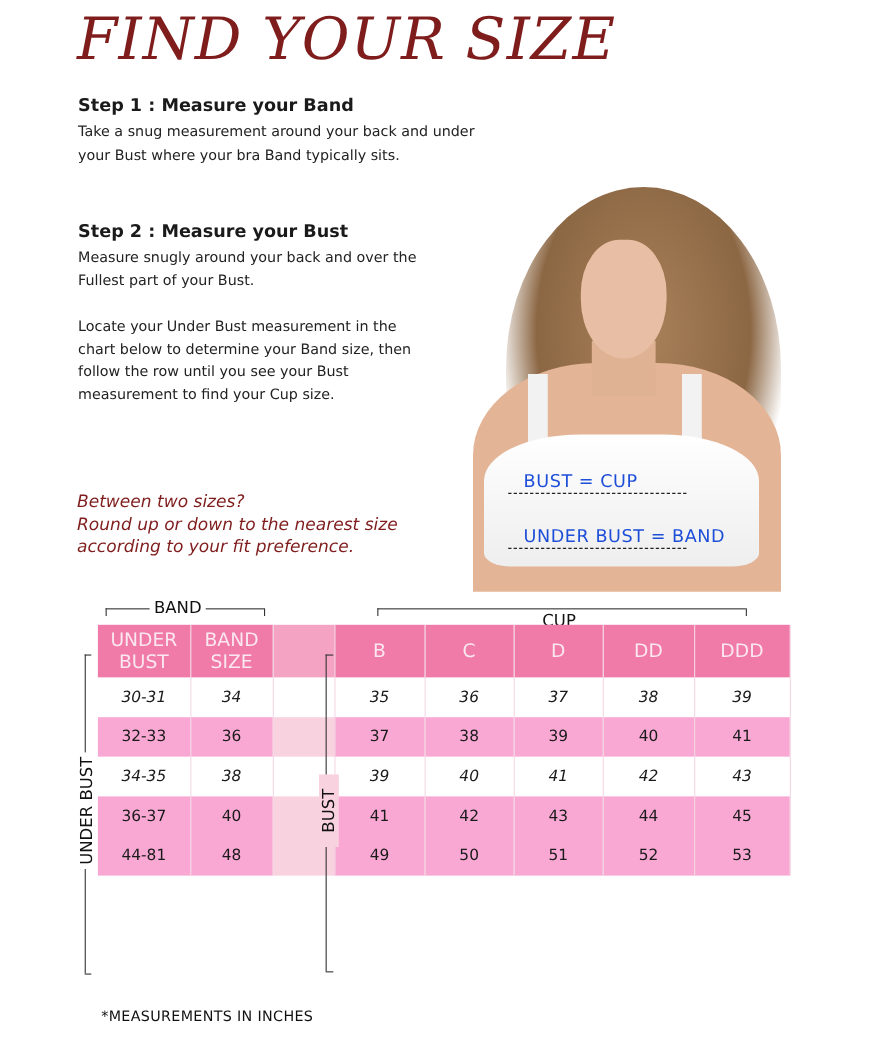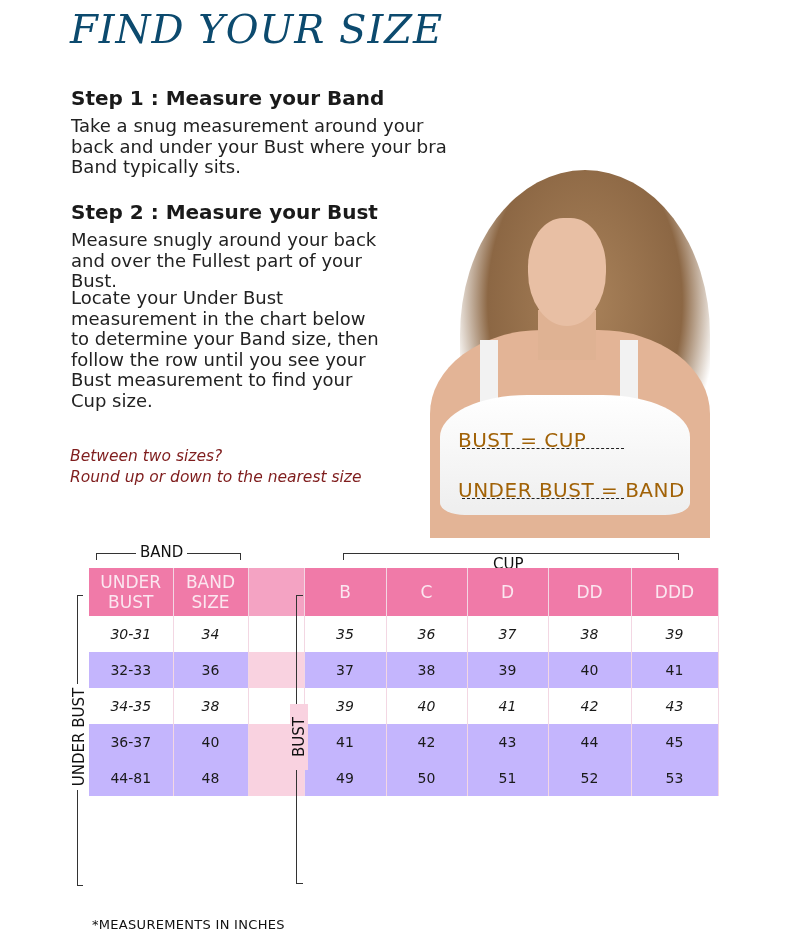--- a/index.html
+++ b/index.html
@@ -1,50 +1,50 @@
 <!DOCTYPE html>
 <html><head>
 <meta charset="utf-8">
 <style>
   html, body { margin: 0; padding: 0; background: #ffffff; }
   body { width: 800px; height: 950px; position: relative; overflow: hidden; font-family: "DejaVu Sans", sans-serif; color: #1a1a1a; }
 
-  .title { position: absolute; left: 70px; top: 6px; font-family: "DejaVu Serif", serif; font-style: italic; font-size: 40px; letter-spacing: 1px; color: #0c4a6e; margin: 0; font-weight: normal; }
+  .title { position: absolute; left: 70px; top: 6px; font-family: "DejaVu Serif", serif; font-style: italic; font-size: 53px; letter-spacing: 1px; color: #7f1d1d; margin: 0; font-weight: normal; }
 
   .step { position: absolute; left: 71px; width: 380px; }
-  .step h2 { margin: 0 0 6px 0; font-size: 20px; font-weight: bold; color: #1a1a1a; }
-  .step p { margin: 0; font-size: 18px; line-height: 20.5px; color: #222; }
+  .step h2 { margin: 0 0 6px 0; font-size: 16px; font-weight: bold; color: #1a1a1a; }
+  .step p { margin: 0; font-size: 13px; line-height: 20.5px; color: #222; }
   #step1 { top: 86px; }
   #step2 { top: 200px; }
   #step3 { top: 288px; }
   .note { position: absolute; left: 70px; top: 446px; font-style: italic; font-size: 15.5px; line-height: 20.5px; color: #7f1d1d; margin: 0; }
 
   
   .photo { position: absolute; left: 420px; top: 170px; width: 305px; height: 368px; overflow: hidden; }
   .hair { position: absolute; left: 40px; top: 0; width: 250px; height: 330px; background: radial-gradient(ellipse at 50% 40%, #a9825a 0%, #8c6744 55%, rgba(140,103,68,0) 75%); border-radius: 50% 50% 40% 40%; }
   .face { position: absolute; left: 108px; top: 48px; width: 78px; height: 108px; background: #e8bfa4; border-radius: 45% 45% 50% 50%; }
   .neck { position: absolute; left: 118px; top: 140px; width: 58px; height: 50px; background: #dfb293; }
   .torso { position: absolute; left: 10px; top: 160px; width: 280px; height: 210px; background: #e3b496; border-radius: 40% 40% 0 0; }
   .bra { position: absolute; left: 20px; top: 225px; width: 250px; height: 120px; background: linear-gradient(#ffffff, #eeeeee); border-radius: 35% 35% 10% 10%; }
   .strap { position: absolute; top: 170px; width: 18px; height: 80px; background: #f2f2f2; }
   .strap.l { left: 60px; } .strap.r { left: 200px; }
-  .photo-label { position: absolute; left: 38px; font-size: 20px; color: #a16207; letter-spacing: 0.5px; }
+  .photo-label { position: absolute; left: 56px; font-size: 16px; color: #1d4ed8; letter-spacing: 0.5px; }
   .dash { position: absolute; left: 42px; width: 162px; border-top: 1.5px dashed #222; }
 
   
   .bracket-label { position: absolute; font-size: 15px; color: #111; background: #fff; padding: 0 4px; }
   .hline { position: absolute; border-top: 1px solid #333; }
   .vline { position: absolute; border-left: 1px solid #333; }
 
   .table { position: absolute; left: 89px; top: 568px; width: 629px; border-collapse: collapse; table-layout: fixed; }
   .table td, .table th { height: 36px; text-align: center; font-size: 14px; font-weight: normal; padding: 0; border-right: 1px solid #f3d7e3; }
   .table th { background: #f07aa8; color: #fbe7f0; font-size: 17px; line-height: 20px; height: 48px; }
   .table th.gap { background: #f4a3c3; }
   .table tr.odd td { background: #ffffff; font-style: italic; }
-  .table tr.even td { background: #c4b5fd; }
+  .table tr.even td { background: #f9a8d4; }
   .table tr.odd td.gap { background: #ffffff; }
   .table tr.even td.gap { background: #f9d2e0; }
 
   .vert { position: absolute; font-size: 15px; color: #111; transform: rotate(-90deg); transform-origin: center; white-space: nowrap; background: #fff; padding: 0 3px; }
   .footnote { position: absolute; left: 92px; top: 917px; font-size: 13px; color: #111; letter-spacing: 0.3px; }
 </style>
 </head>
 <body>
 
 <h1 class="title">FIND YOUR SIZE</h1>
@@ -57,20 +57,21 @@
   <h2>Step 2 : Measure your Bust</h2>
   <p style="width:320px">Measure snugly around your back and over the Fullest part of your Bust.</p>
 </div>
 <div class="step" id="step3">
   <p style="width:318px">Locate your Under Bust measurement in the chart below to determine your Band size, then follow the row until you see your Bust measurement to find your Cup size.</p>
 </div>
 
 <div class="note">
   <div>Between two sizes?</div>
   <div>Round up or down to the nearest size</div>
+  <div>according to your fit preference.</div>
 </div>
 
 <div class="photo">
   <div class="hair"></div>
   <div class="torso"></div>
   <div class="neck"></div>
   <div class="face"></div>
   <div class="strap l"></div>
   <div class="strap r"></div>
   <div class="bra"></div>

